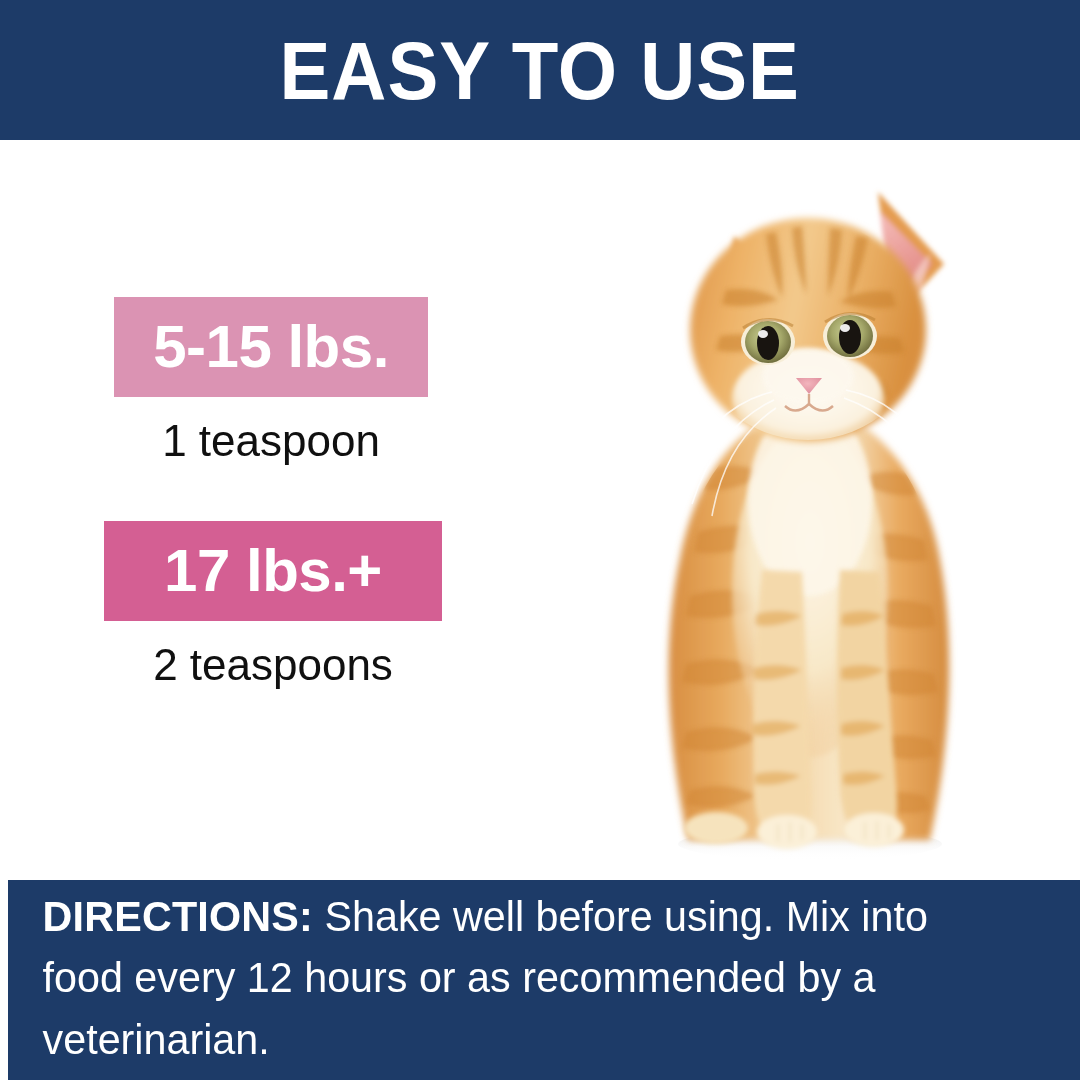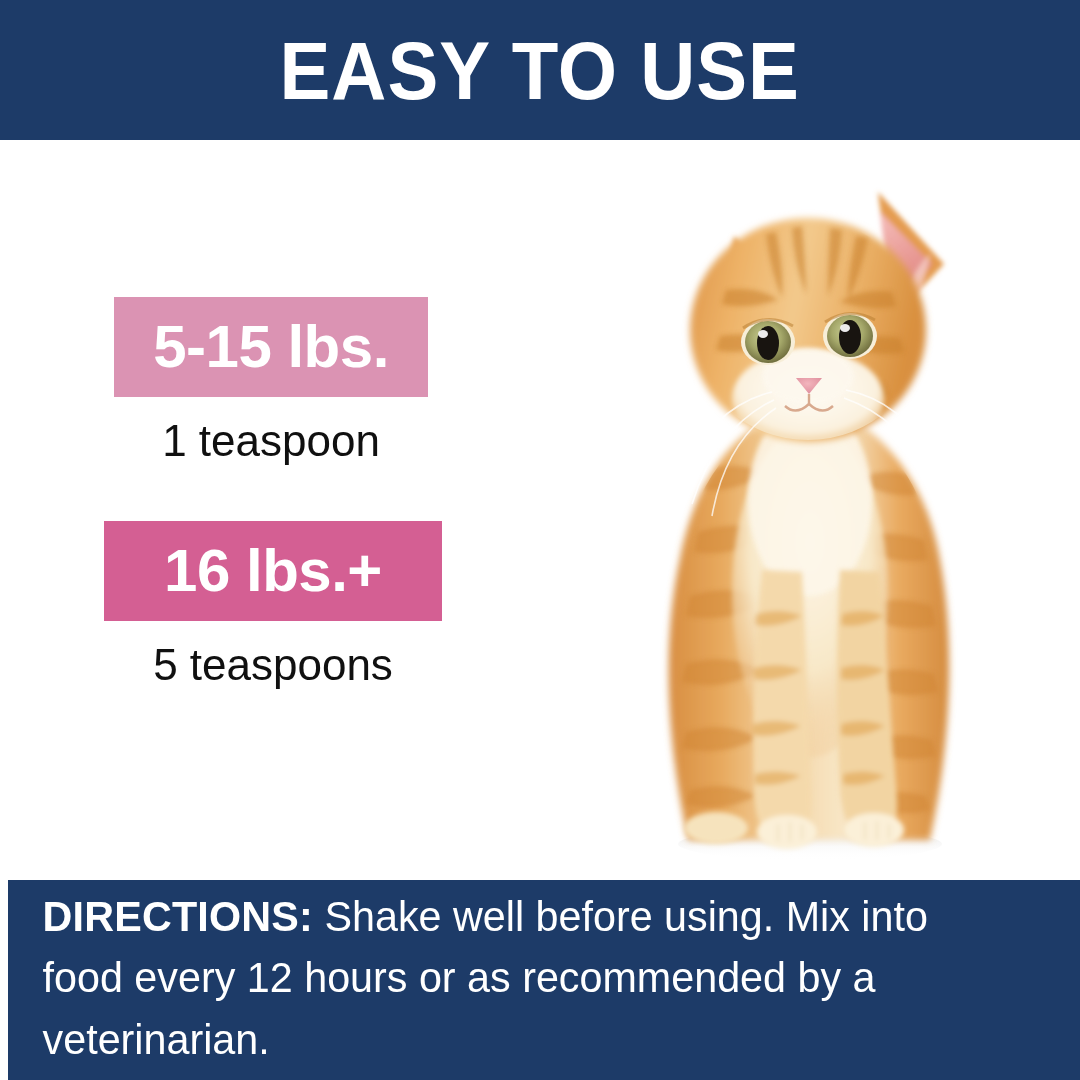--- a/index.html
+++ b/index.html
@@ -159,23 +159,23 @@
 
       <div class="dosage-item dosage-item-1">
         <div class="weight-badge">
           <span class="weight-label">5-15 lbs.</span>
         </div>
         <div class="dose-label">1 teaspoon</div>
       </div>
 
       <div class="dosage-item dosage-item-2">
         <div class="weight-badge">
-          <span class="weight-label">16 lbs.+</span>
+          <span class="weight-label">17 lbs.+</span>
         </div>
-        <div class="dose-label">5 teaspoons</div>
+        <div class="dose-label">2 teaspoons</div>
       </div>
 
     </div>
 
     <div class="cat-photo">
       <svg width="540" height="740" viewBox="0 0 540 740" xmlns="http://www.w3.org/2000/svg">
         <defs>
           <linearGradient id="furBody" x1="0" y1="0" x2="1" y2="0">
             <stop offset="0%" stop-color="#d88e42"></stop>
             <stop offset="18%" stop-color="#e7a85c"></stop>

